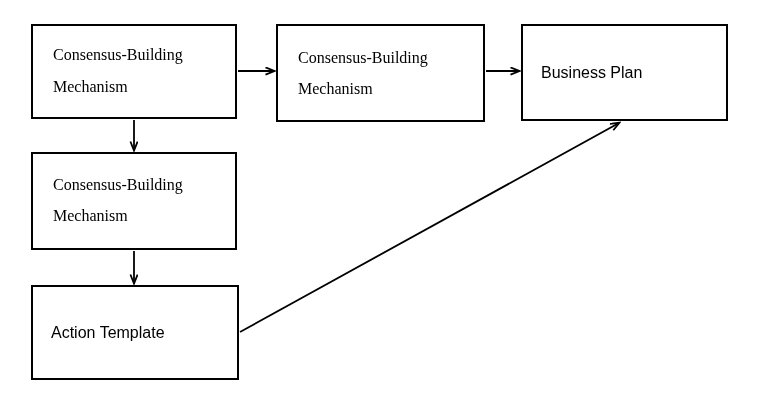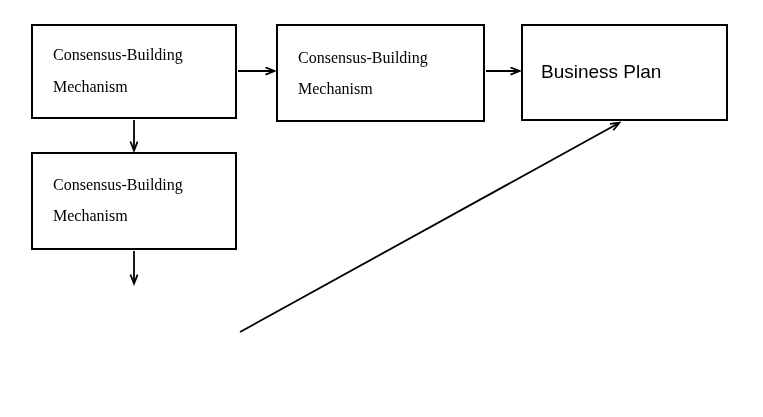--- a/index.html
+++ b/index.html
@@ -38,21 +38,21 @@
     line-height: 1.95;
     white-space: pre-line;
     margin-left: 8px;
   }
   .serif .node-label {
     font-family: "Liberation Serif", "DejaVu Serif", serif;
     font-size: 16px;
   }
   .sans .node-label {
     font-family: "Liberation Sans", "DejaVu Sans", sans-serif;
-    font-size: 19px;
+    font-size: 16px;
     line-height: 1.2;
     padding-left: 10px;
   }
   
   #node-cbm-1 { left: 31px;  top: 24px;  width: 206px; height: 95px;  }
   #node-cbm-2 { left: 276px; top: 24px;  width: 209px; height: 98px;  }
   #node-bp    { left: 521px; top: 24px;  width: 207px; height: 97px;  }
   #node-cbm-3 { left: 31px;  top: 152px; width: 206px; height: 98px;  }
   #node-at    { left: 31px;  top: 285px; width: 208px; height: 95px;  }
   #node-cbm-1 .node-label { margin-top: -2px; }
@@ -93,14 +93,17 @@
 
   <div class="node sans" id="node-bp">
     <span class="node-label">Business Plan</span>
   </div>
 
   <div class="node serif" id="node-cbm-3">
     <span class="node-label">Consensus-Building
 Mechanism</span>
   </div>
 
+  <div class="node sans" id="node-at">
+    <span class="node-label">Action Template</span>
+  </div>
 
 </div>
 
 </body></html>

